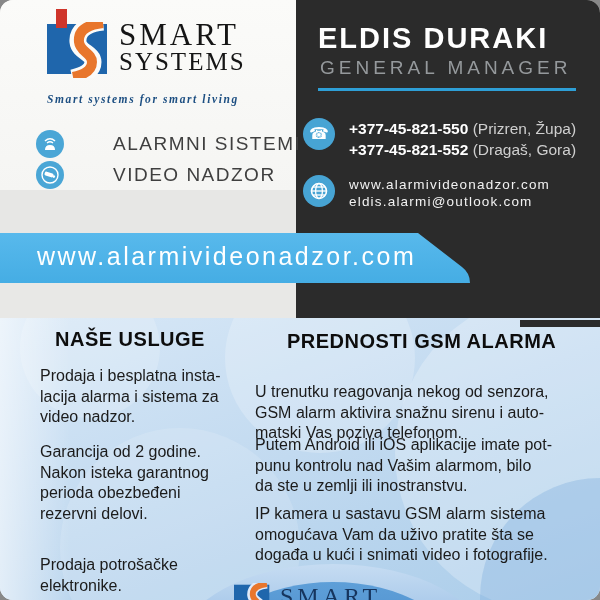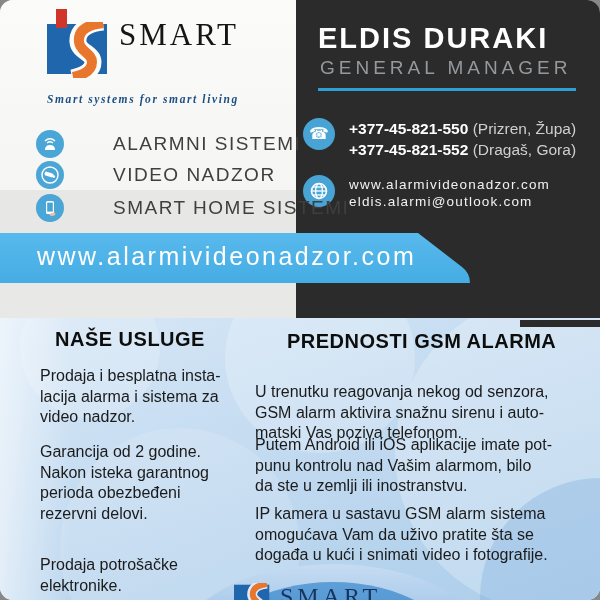--- a/index.html
+++ b/index.html
@@ -98,20 +98,21 @@
     <div class="logo-row">
       <span>
         <svg width="68" height="56" viewBox="0 0 68 56">
           <rect x="0" y="2" width="60" height="50" fill="#1f66ac"></rect>
           <path d="M56,0 C38,2 30,10 31,20 C32,30 46,31 46,40 C46,49 36,54 25,56" fill="none" stroke="#fbfbf9" stroke-width="17"></path>
           <path d="M56,1 C38,3 31,10 32,20 C33,30 45,31 45,40 C45,49 36,53 26,55" fill="none" stroke="#e8762c" stroke-width="10"></path>
         </svg>
       </span>
       <div class="logo-text">
         <div class="logo-word1">SMART</div>
+        <div class="logo-word2">SYSTEMS</div>
       </div>
     </div>
     <div class="tagline">Smart systems for smart living</div>
   </div>
 
   <div class="person-name">ELDIS DURAKI</div>
   <div class="person-role">GENERAL MANAGER</div>
   <div class="role-underline"></div>
 
   <div class="contact-row phone-row">
@@ -155,30 +156,20 @@
     <div class="svc-icon">
       <svg width="18" height="18" viewBox="0 0 18 18">
         <circle cx="9" cy="9" r="8" fill="none" stroke="#fff" stroke-width="1.4"></circle>
         <rect x="3.5" y="6.5" width="9" height="4" rx="1.5" fill="#fff" transform="rotate(18 8 8.5)"></rect>
         <circle cx="12.8" cy="10.6" r="1.3" fill="#fff"></circle>
       </svg>
     </div>
     <div class="svc-label">VIDEO NADZOR</div>
   </div>
 
-  <div class="service svc3">
-    <div class="svc-icon">
-      <svg width="18" height="18" viewBox="0 0 18 18">
-        <rect x="5" y="2" width="8" height="13" rx="1.6" fill="#fff"></rect>
-        <rect x="6.2" y="3.6" width="5.6" height="9" fill="#47a4d4"></rect>
-        <path d="M8,15 Q9,17.5 12,17 L14,16 Q15,14 13,13.5 Z" fill="#f2bd9e"></path>
-      </svg>
-    </div>
-    <div class="svc-label">SMART HOME SISTEMI</div>
-  </div>
 
   <div class="banner">
     <svg width="470" height="50" viewBox="0 0 470 50">
       <defs>
         <linearGradient id="bg1" x1="0" y1="0" x2="0" y2="1">
           <stop offset="0" stop-color="#58b9ec"></stop>
             <stop offset="1" stop-color="#45ade4"></stop>
         </linearGradient>
       </defs>
       <path d="M0,0 H418 L462,34 Q470,40 470,50 L0,50 Z" fill="url(#bg1)"></path>

